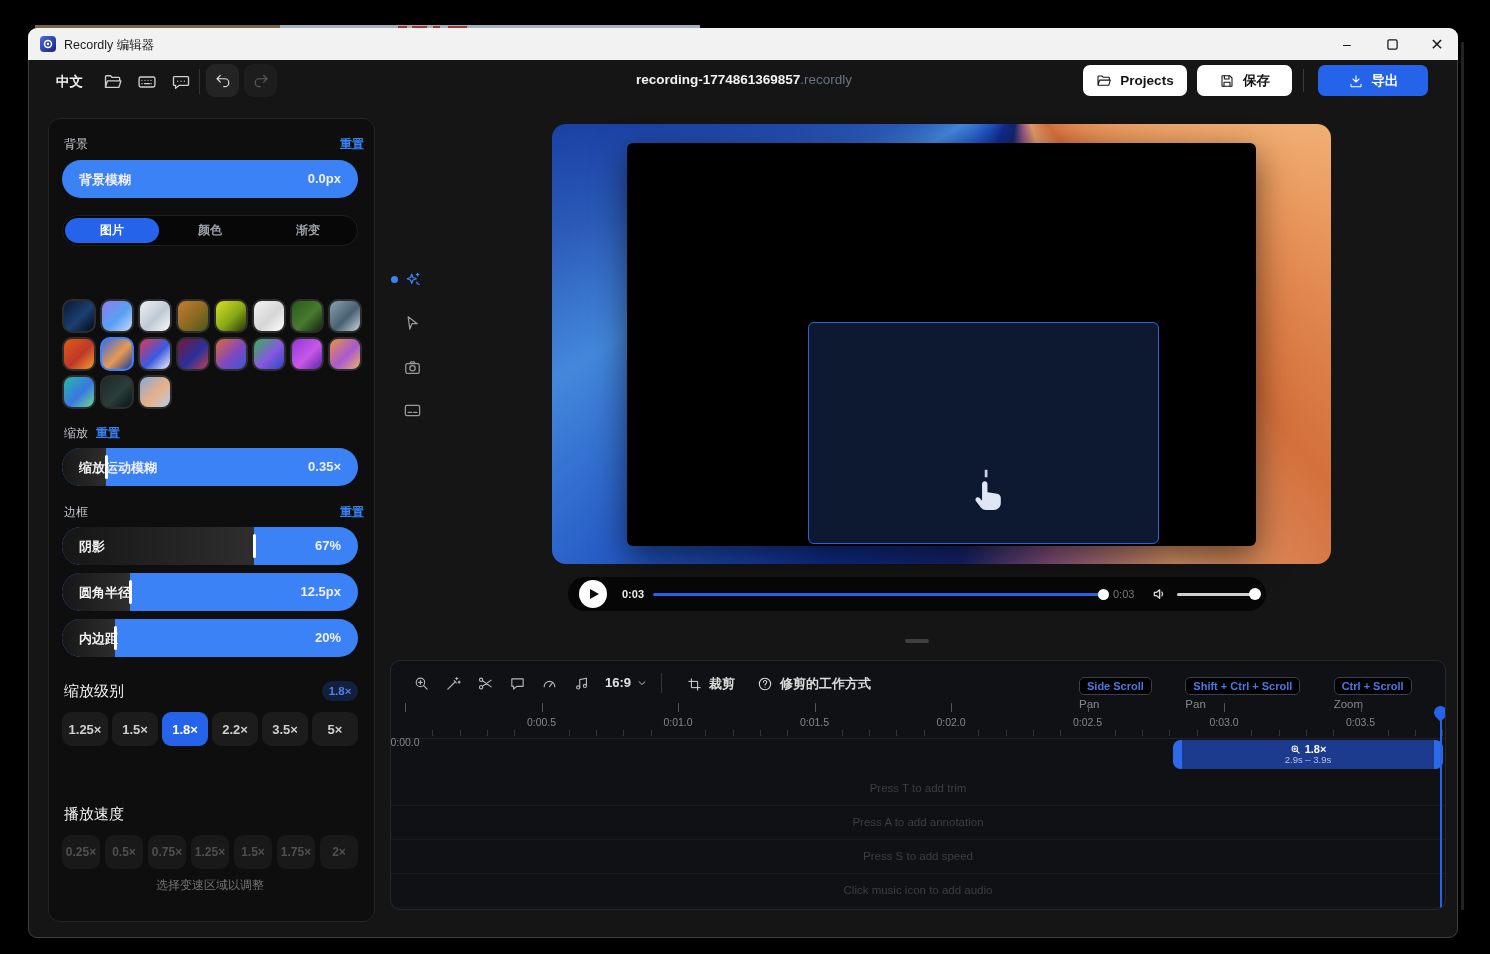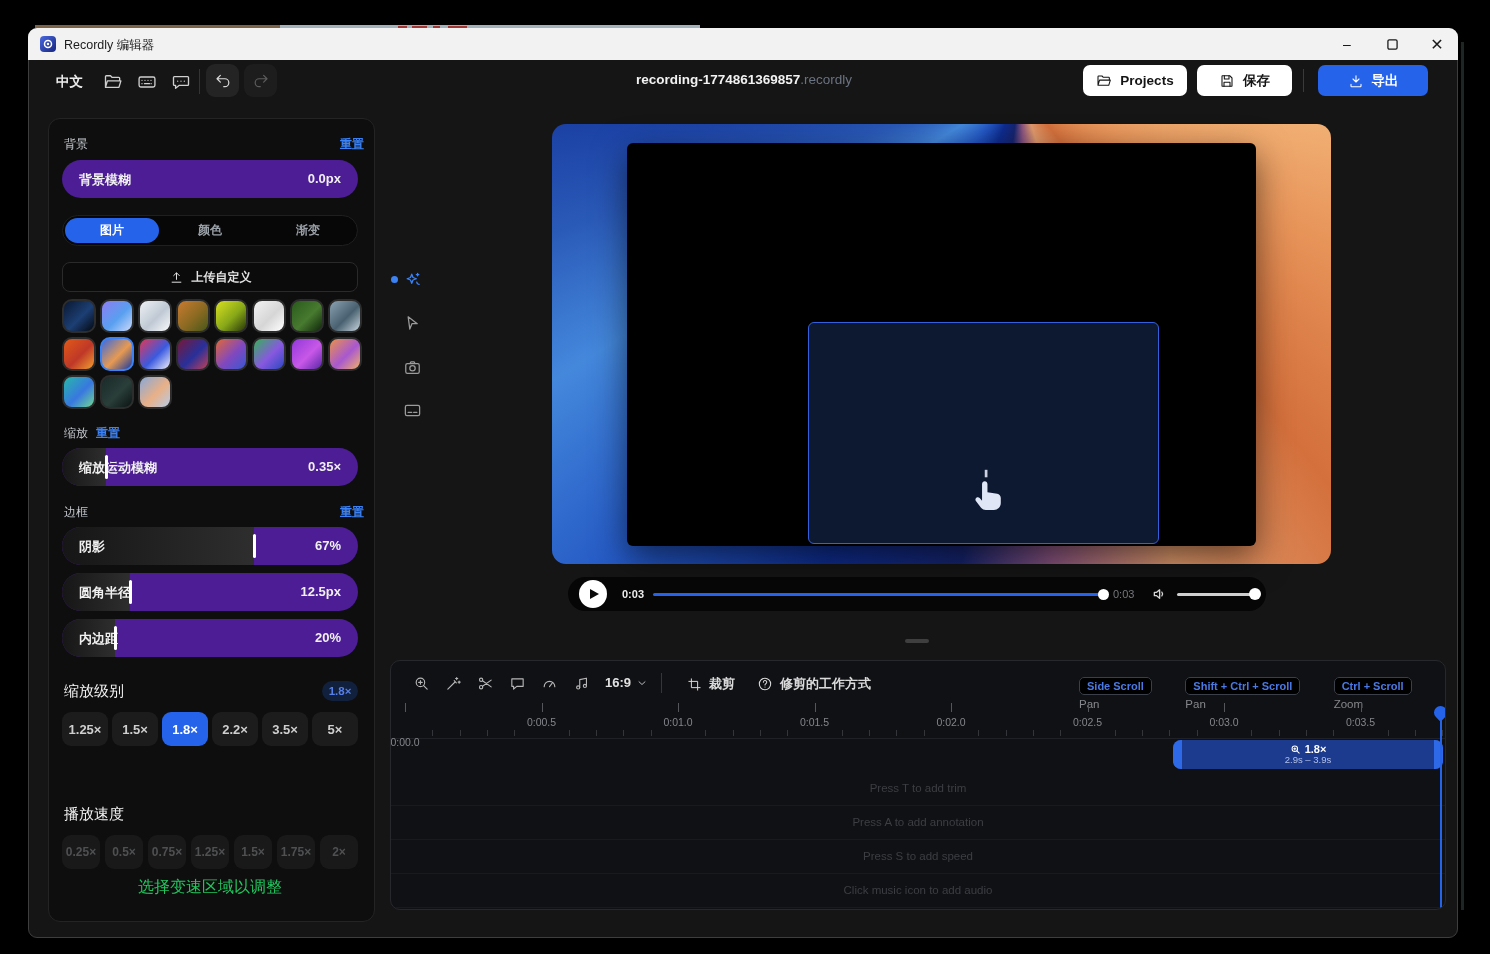--- a/index.html
+++ b/index.html
@@ -41,21 +41,21 @@
   #projects-btn{left:1083px;width:104px;background:#fff;color:#141414;}
   #save-btn{left:1197px;width:95px;background:#fff;color:#141414;}
   .topbtn-div{left:1303px;top:69px;width:1px;height:23px;background:#3a3a3a;}
   #export-btn{left:1318px;width:110px;background:#2563eb;color:#fff;}
 
   
   #left-panel{left:48px;top:118px;width:327px;height:804px;background:#0e0e0e;border:1px solid #242424;
               border-radius:12px;box-sizing:border-box;}
   .sec-label{font-size:12px;font-weight:normal;color:#c3c7cd;}
   .reset-link{font-size:12px;font-weight:bold;color:#3b82f6;}
-  .slider{width:296px;height:38px;border-radius:19px;background:#4c1d95;overflow:hidden;text-align:center;}
+  .slider{width:296px;height:38px;border-radius:19px;background:#3b82f6;overflow:hidden;text-align:center;}
   .slider::before{content:"";position:absolute;left:0;top:0;bottom:0;width:var(--fill,0%);
                   background:linear-gradient(90deg,#161616,#2e2e2e);}
   .slider.has-fill::after{content:"";position:absolute;left:calc(var(--fill) - 1px);top:7px;bottom:7px;width:2.5px;
                   background:#fff;border-radius:2px;}
   .slider .s-label{position:absolute;left:17px;top:11px;font-size:13px;font-weight:bold;color:#f0f0f0;}
   .slider .s-value{position:absolute;right:17px;top:11px;font-size:13px;font-weight:bold;color:#f0f0f0;}
   #bg-tabs{left:62px;top:215px;width:296px;height:31px;border:1px solid #1f1f1f;border-radius:16px;
            background:#070707;display:flex;box-sizing:border-box;}
   #bg-tabs .tab{flex:1;margin:2px;display:flex;align-items:center;justify-content:center;
                 font-size:12px;font-weight:bold;color:#9aa0a8;border-radius:13px;}
@@ -72,21 +72,21 @@
   #zoom-levels{left:62px;top:712px;width:296px;display:flex;justify-content:space-between;}
   #zoom-levels .lvl{width:46px;height:34px;border-radius:9px;background:#1c1c1c;color:#cfcfcf;
                     font-size:13px;font-weight:bold;display:flex;align-items:center;justify-content:center;}
   #zoom-levels .lvl.selected{background:#2563eb;color:#fff;}
   #delete-zoom{left:62px;top:756px;width:296px;height:30px;border:1px solid #5e2028;border-radius:8px;
                background:#1c0d10;color:#ef4444;font-size:13px;font-weight:bold;
                display:flex;align-items:center;justify-content:center;gap:8px;box-sizing:border-box;}
   #speed-row{left:62px;top:835px;width:296px;display:flex;justify-content:space-between;}
   #speed-row .spd{width:38px;height:34px;border-radius:9px;background:#191919;color:#4f5052;
                   font-size:12px;font-weight:bold;display:flex;align-items:center;justify-content:center;}
-  #speed-hint{left:62px;top:877px;width:296px;text-align:center;font-size:16px;color:#22c55e;}
+  #speed-hint{left:62px;top:877px;width:296px;text-align:center;font-size:12px;color:#737373;}
 
   
   .rail-ico{left:403px;width:20px;height:20px;color:#9b9b9b;}
   #rail-dot{left:391px;top:276px;width:7px;height:7px;border-radius:50%;background:#3b82f6;}
 
   
   #canvas{left:552px;top:124px;width:779px;height:440px;border-radius:14px;
      background:conic-gradient(from 90deg at 60% -8%,
         #f4b87c 0deg,#e8955a 26deg,#d4703c 52deg,#e09a6c 72deg,#8a5480 86deg,
         #16246e 97deg,#0e2c8e 112deg,#2458c4 130deg,#4488dc 148deg,#2a5ab8 163deg,#16389e 180deg,#16389e 360deg);}
@@ -234,28 +234,20 @@
   <div class="abs slider" style="left: 62px; top: 160px; --fill: 0%;">
     <span class="s-label">背景模糊</span>
     <span class="s-value">0.0px</span>
   </div>
   <div class="abs" id="bg-tabs">
 
   <div class="tab selected">图片</div>
       <div class="tab">颜色</div>
       <div class="tab">渐变</div>
     </div>
-  <div class="abs" id="upload-btn">
-    <span>
-        <svg class="ico" width="15" height="15" viewBox="0 0 24 24">
-          <path d="M12 15V5m-4.5 4L12 4.5 16.5 9M5 19.5h14"></path>
-        </svg>
-      </span>
-    <span>上传自定义</span>
-  </div>
   <div class="abs" id="thumb-grid">
 
   <div class="thumb" style="background: linear-gradient(135deg, rgb(10, 24, 48), rgb(28, 63, 116) 55%, rgb(4, 8, 15));"></div>
       <div class="thumb" style="background: linear-gradient(135deg, rgb(141, 125, 242), rgb(88, 160, 240) 55%, rgb(205, 217, 250));"></div>
       <div class="thumb" style="background: linear-gradient(135deg, rgb(238, 241, 244), rgb(191, 201, 212) 55%, rgb(250, 250, 250));"></div>
       <div class="thumb" style="background: linear-gradient(135deg, rgb(200, 122, 48), rgb(138, 106, 34) 55%, rgb(71, 87, 26));"></div>
       <div class="thumb" style="background: linear-gradient(135deg, rgb(216, 224, 32), rgb(136, 168, 24) 55%, rgb(40, 54, 10));"></div>
       <div class="thumb" style="background: linear-gradient(135deg, rgb(242, 242, 242), rgb(214, 214, 214) 55%, rgb(255, 255, 255));"></div>
       <div class="thumb" style="background: linear-gradient(135deg, rgb(42, 90, 28), rgb(72, 122, 48) 55%, rgb(16, 38, 10));"></div>
       <div class="thumb" style="background: linear-gradient(135deg, rgb(138, 162, 178), rgb(72, 96, 111) 55%, rgb(201, 213, 221));"></div>

